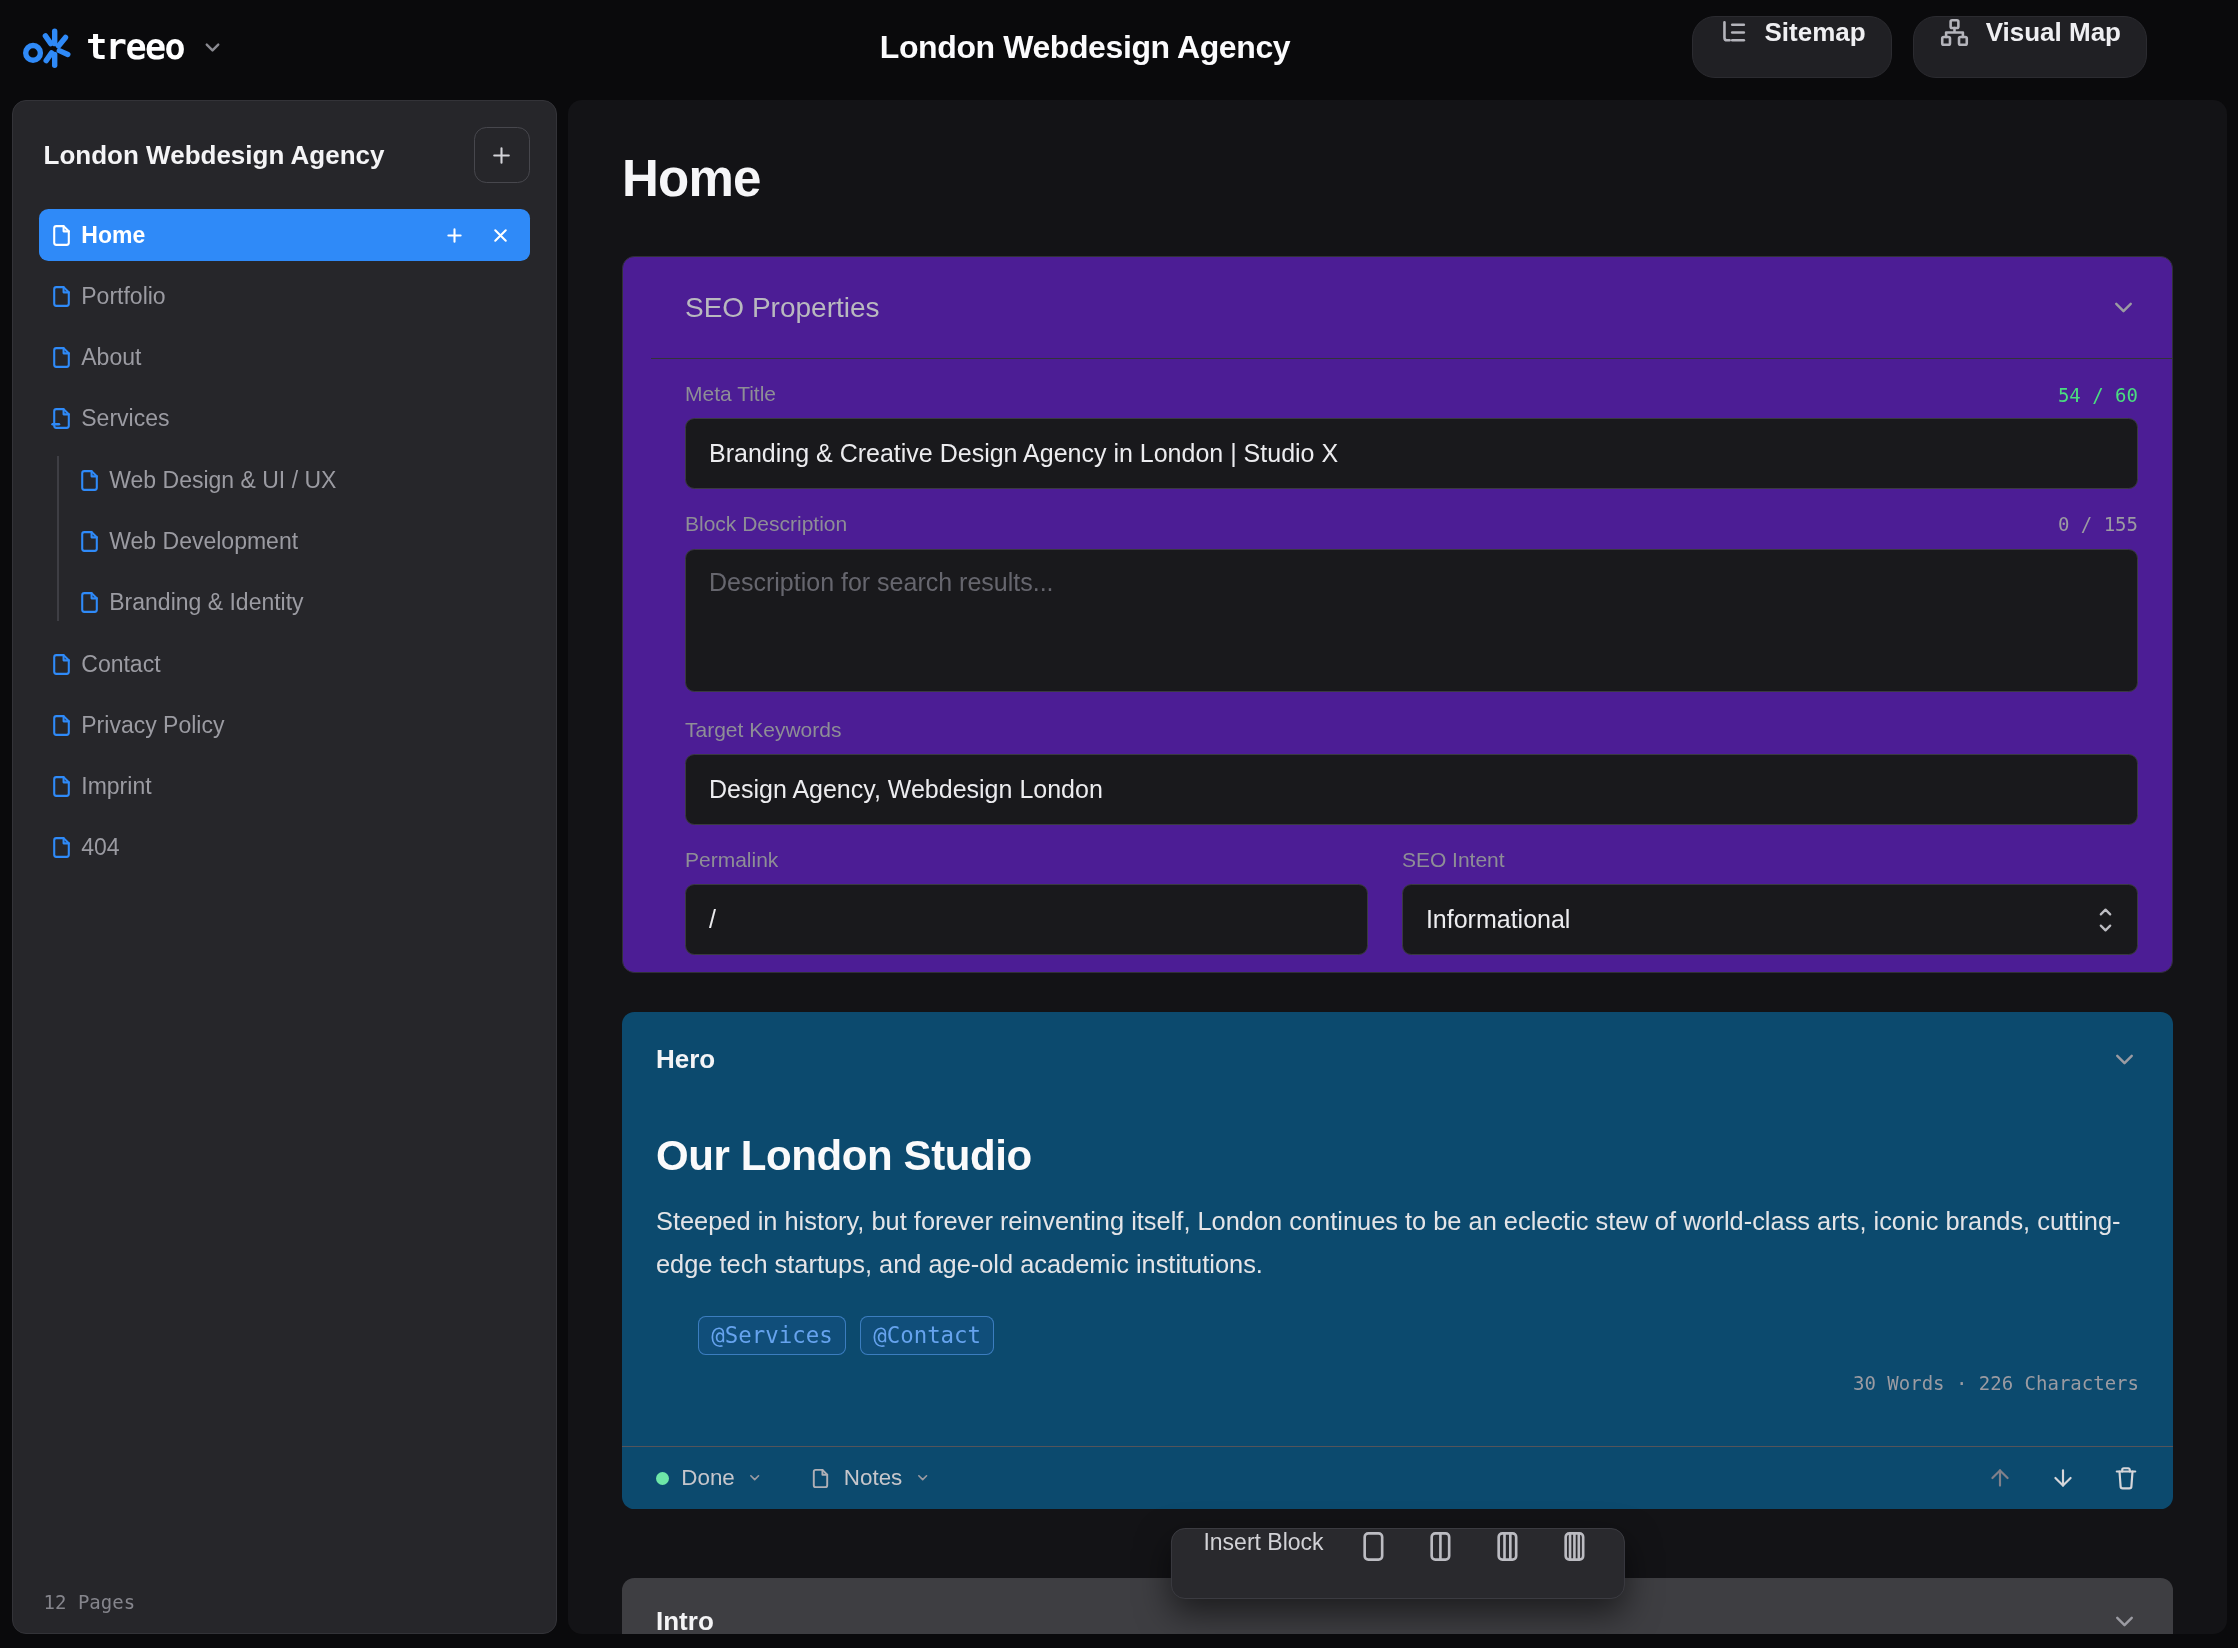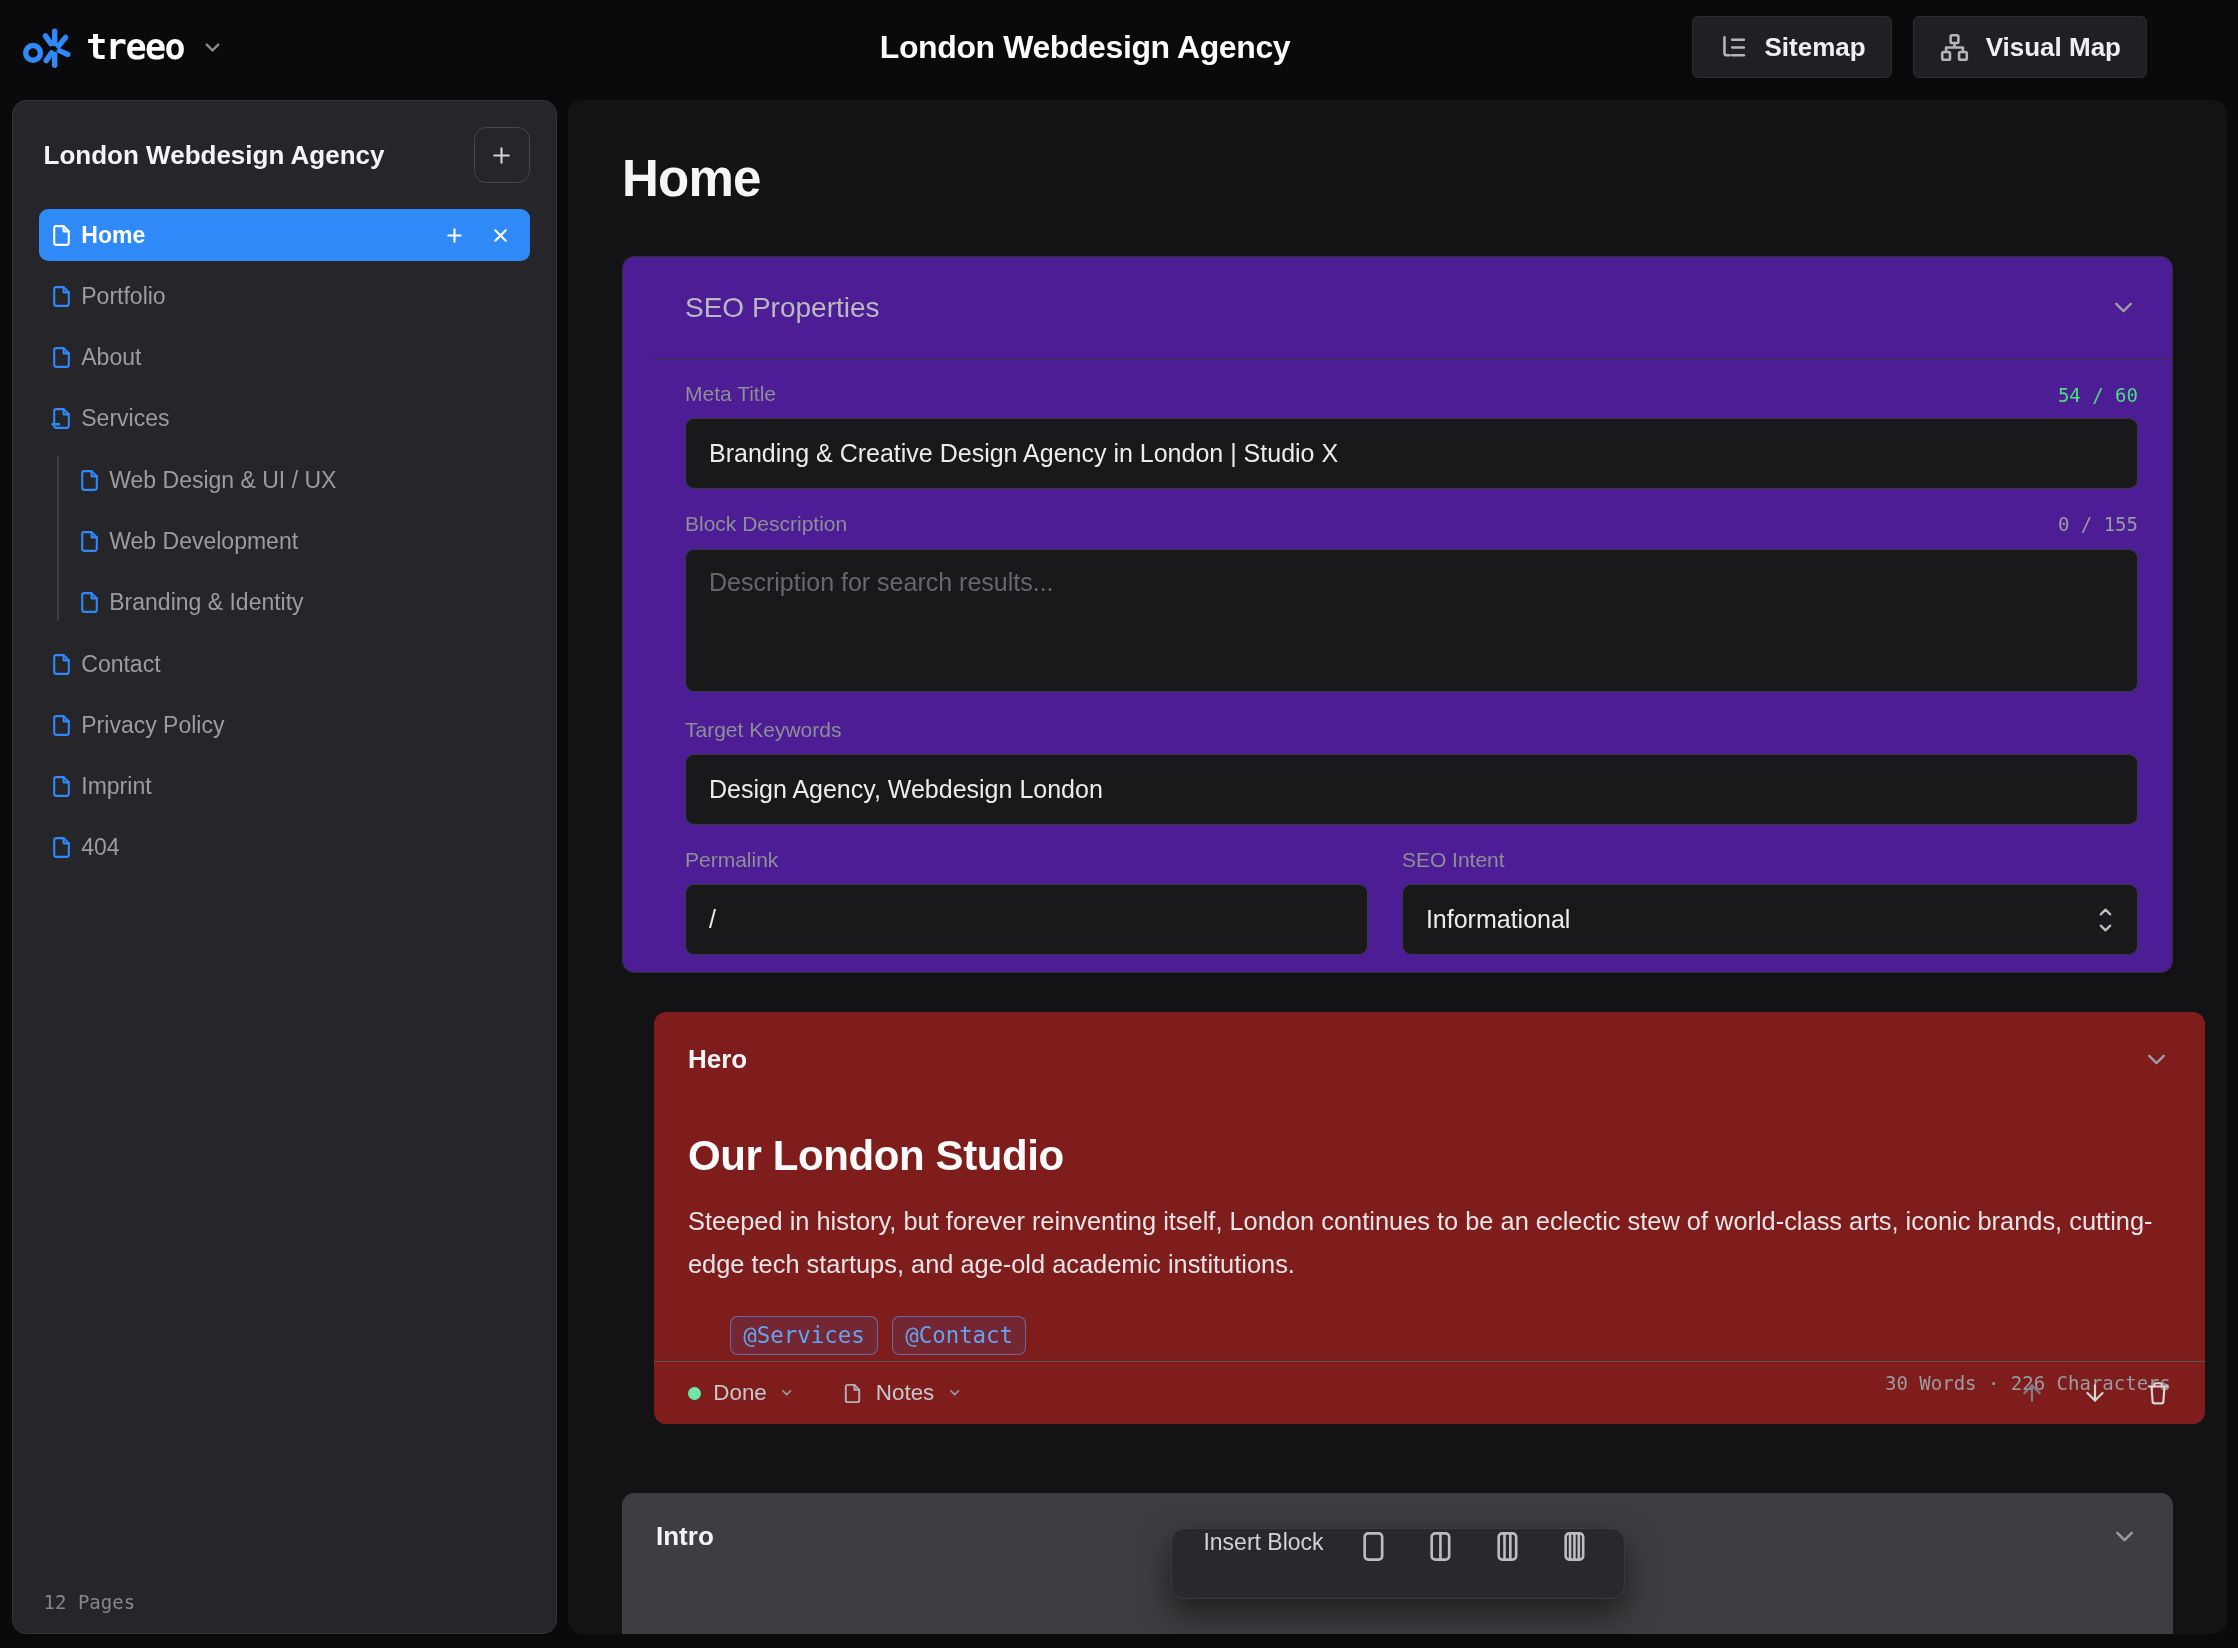--- a/index.html
+++ b/index.html
@@ -22,21 +22,21 @@
   .logo-mark { width: 51px; height: 45px; }
   .logo-text { font-family: "DejaVu Sans Mono", monospace; font-size: 35px; font-weight: bold; color: #ffffff; letter-spacing: -1.5px; }
   .logo-caret { width: 23px; height: 23px; color: #8a8a91; margin-left: 4.6px; }
   .topbar-title {
     position: absolute; left: 50%; transform: translateX(-50%);
     font-size: 32px; font-weight: 700; color: #fbfbfd; letter-spacing: -0.4px;
   }
   .topbar-actions { margin-left: auto; display: flex; gap: 21.6px; }
   .tb-btn {
     height: 62px; padding: 0 25px; background: #202024; border: 0.8px solid #2b2b30;
-    border-radius: 6px; display: flex; align-items: center; gap: 15.4px; cursor: pointer;
+    border-radius: 23px; display: flex; gap: 15.4px; cursor: pointer;
   }
   .tb-btn .tb-icon { width: 31px; height: 31px; color: #b4b4bb; }
   .tb-btn .tb-label { font-size: 26px; font-weight: 600; color: #efeff2; }
 
   
   .sidebar {
     position: absolute; left: 11.6px; top: 100px; width: 545px; height: 1534px;
     background: #26262a; border: 0.8px solid #333338; border-radius: 14px;
   }
   .sidebar-header { display: flex; align-items: center; justify-content: space-between; padding: 26px 26px 0 31px; }
@@ -99,21 +99,21 @@
   .col-left { width: 47%; }
   .col-right { flex: 1; }
   .select-box {
     position: relative; margin-top: 12.3px; height: 71px; background: #19191c;
     border: 0.8px solid #3a3a40; border-radius: 9.3px; display: flex; align-items: center;
     padding: 0 23px; font-size: 25px; color: #ececef; cursor: pointer;
   }
   .select-box .stepper { position: absolute; right: 20px; width: 23px; height: 32px; color: #bdbdc3; }
 
   
-  .hero-card { position: relative; margin-top: 39px; background: #7f1d1d; height: 412px; margin-left: 32px; }
+  .hero-card { position: relative; margin-top: 39px; background: #0c4a6e; height: 497px; }
   .block-header { display: flex; align-items: center; justify-content: space-between; padding: 32px 34px 0; }
   .block-title { font-size: 26px; font-weight: 700; color: #f4f4f6; }
   .hero-heading { margin: 57px 34px 0; font-size: 42px; font-weight: 700; color: #fafafb; letter-spacing: -0.4px; }
   .hero-body { margin: 20px 34px 0; font-size: 25.4px; line-height: 1.67; color: #e4e4e7; max-width: 1472px; }
   .tag-row { display: flex; gap: 14px; margin: 31px 34px 0; padding-left: 42px; }
   .mention-tag {
     font-family: "DejaVu Sans Mono", monospace; font-size: 22.4px; color: #66a3ee;
     border: 1.5px solid rgba(96,165,250,0.55); background: rgba(47,107,216,0.12);
     border-radius: 7.7px; padding: 5.4px 12.3px; cursor: pointer;
   }

